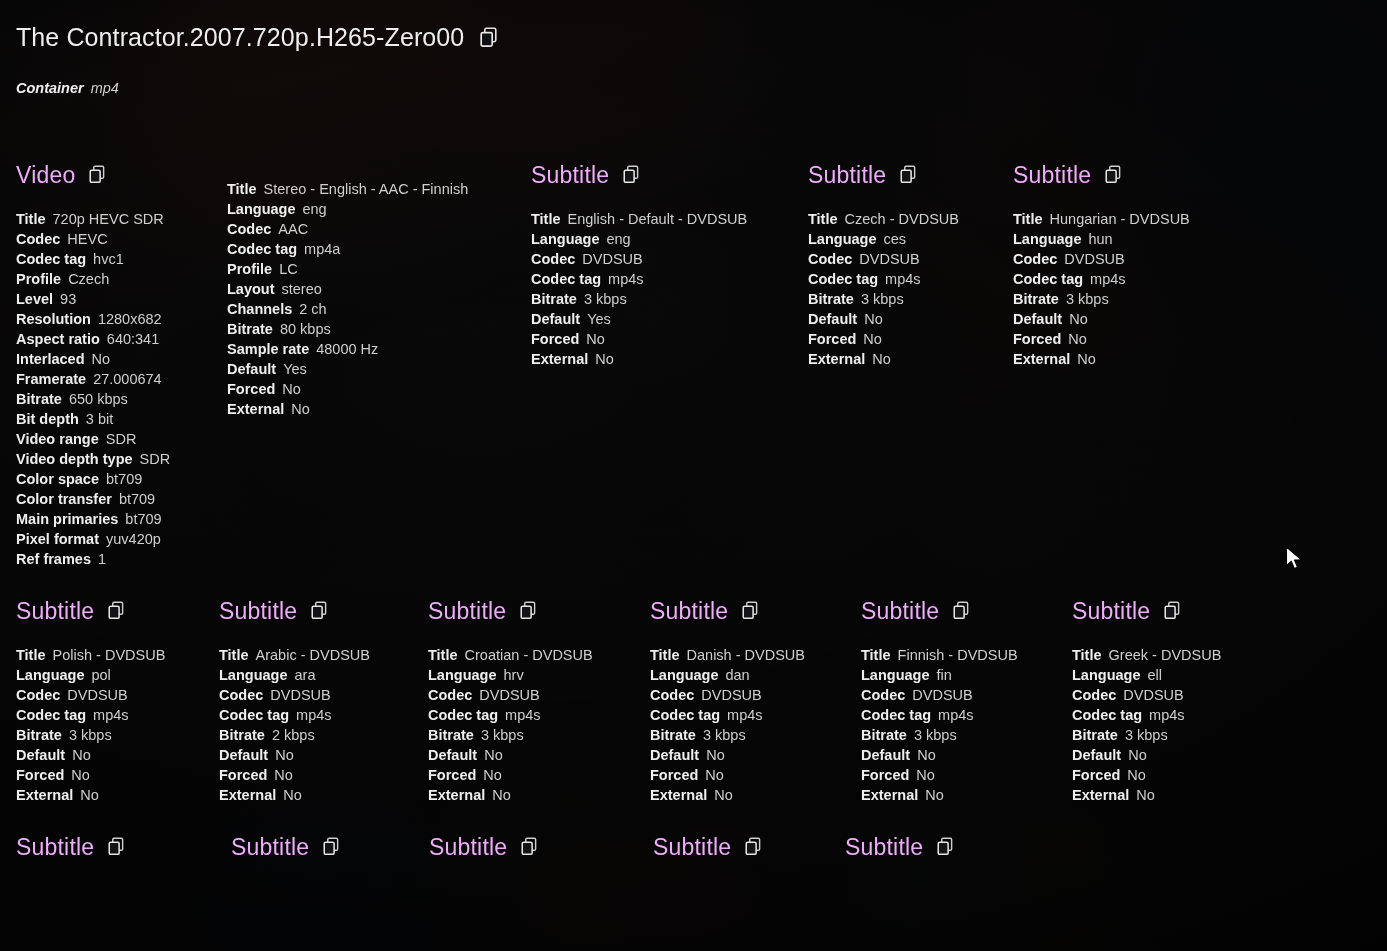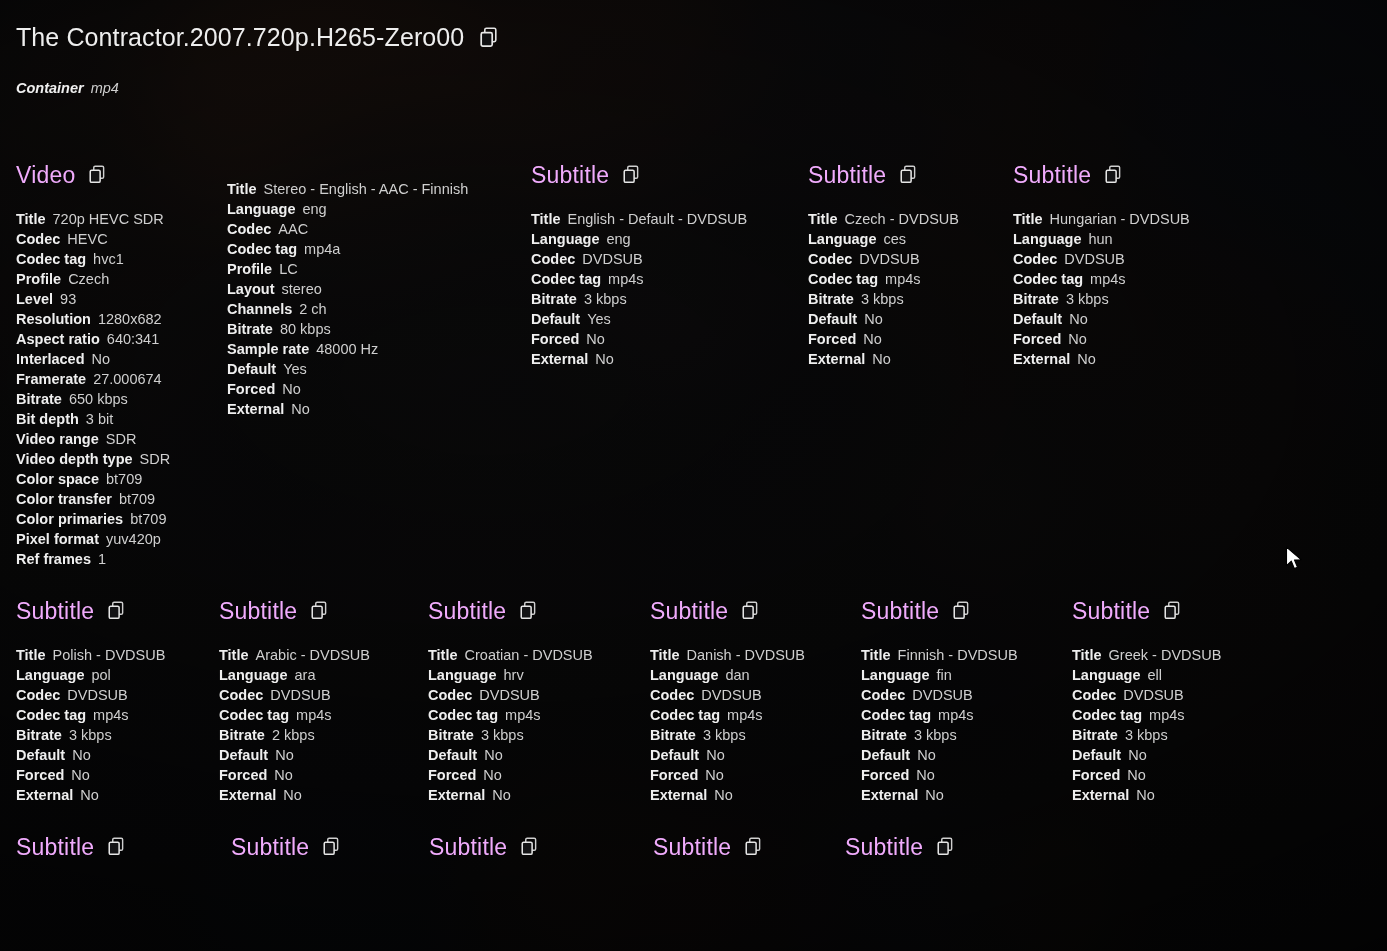--- a/index.html
+++ b/index.html
@@ -140,21 +140,21 @@
           <div class="row"><span class="k">Resolution</span><span class="v">1280x682</span></div>
           <div class="row"><span class="k">Aspect ratio</span><span class="v">640:341</span></div>
           <div class="row"><span class="k">Interlaced</span><span class="v">No</span></div>
           <div class="row"><span class="k">Framerate</span><span class="v">27.000674</span></div>
           <div class="row"><span class="k">Bitrate</span><span class="v">650 kbps</span></div>
           <div class="row"><span class="k">Bit depth</span><span class="v">3 bit</span></div>
           <div class="row"><span class="k">Video range</span><span class="v">SDR</span></div>
           <div class="row"><span class="k">Video depth type</span><span class="v">SDR</span></div>
           <div class="row"><span class="k">Color space</span><span class="v">bt709</span></div>
           <div class="row"><span class="k">Color transfer</span><span class="v">bt709</span></div>
-          <div class="row"><span class="k">Color primaries</span><span class="v">bt709</span></div>
+          <div class="row"><span class="k">Main primaries</span><span class="v">bt709</span></div>
           <div class="row"><span class="k">Pixel format</span><span class="v">yuv420p</span></div>
           <div class="row"><span class="k">Ref frames</span><span class="v">1</span></div>
         </div>
       </div>
       <div class="section" style="left: 227px; top: 160px;">
         <div class="rows">
           <div class="row"><span class="k">Title</span><span class="v">Stereo - English - AAC - Finnish</span></div>
           <div class="row"><span class="k">Language</span><span class="v">eng</span></div>
           <div class="row"><span class="k">Codec</span><span class="v">AAC</span></div>
           <div class="row"><span class="k">Codec tag</span><span class="v">mp4a</span></div>

